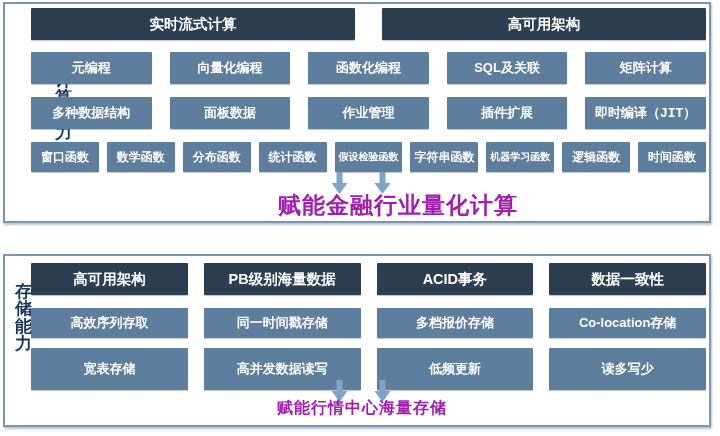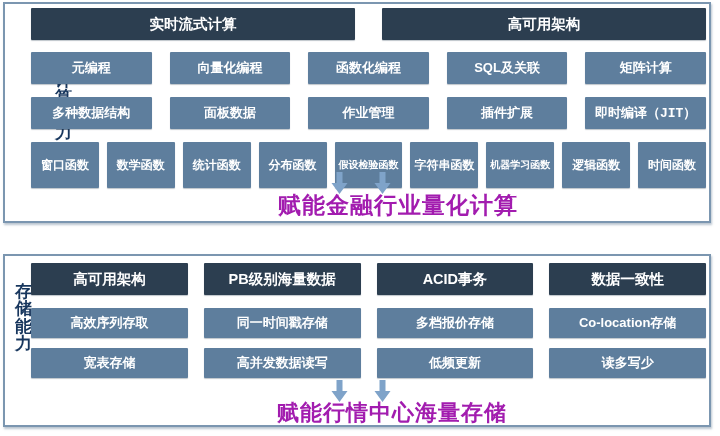--- a/index.html
+++ b/index.html
@@ -26,35 +26,35 @@
     flex:1;display:flex;align-items:center;justify-content:center;
     background:#5e7e9d;color:#ffffff;border-radius:1px;
     box-shadow:0 1px 1px rgba(40,60,80,.3);
     font-weight:600;text-align:center;white-space:nowrap;overflow:hidden;
   }
   .box.dark{background:#2c3e50;font-weight:bold;}
   
   .c-r1{top:4px;height:32px;gap:27px;font-size:14.5px;}
   .c-r2{top:48px;height:32px;gap:18px;font-size:13px;}
   .c-r3{top:93px;height:32px;gap:18px;font-size:13px;font-family:Liberation Mono, monospace;}
-  .c-r4{top:138px;height:46px;gap:8px;font-size:12px;}
+  .c-r4{top:138px;height:30px;gap:8px;font-size:12px;}
   .c-r4 .xs{font-size:10px;}
   
   .s-r1{top:7px;height:32px;gap:16px;font-size:14.5px;}
   .s-r2{top:52px;height:30px;gap:16px;font-size:13px;}
-  .s-r3{top:92px;height:30px;gap:16px;font-size:13px;}
+  .s-r3{top:92px;height:42px;gap:16px;font-size:13px;}
   .arrows{position:absolute;left:326px;display:flex;gap:26px;}
   .panel-compute .arrows{top:168px;}
   .panel-storage .arrows{top:124px;}
   .caption{
     position:absolute;font-weight:bold;color:#a21caf;white-space:nowrap;
     letter-spacing:1px;
   }
   .panel-compute .caption{left:273px;top:186px;font-size:23px;}
-  .panel-storage .caption{left:272px;top:142px;font-size:22px;}
+  .panel-storage .caption{left:272px;top:142px;font-size:16px;}
 </style>
 </head>
 <body>
 
 <div class="canvas">
 
   <section class="panel panel-compute">
     <div class="side-label">计算能力</div>
 
     <div class="row c-r1">
@@ -74,22 +74,22 @@
       <div class="box">多种数据结构</div>
       <div class="box">面板数据</div>
       <div class="box">作业管理</div>
       <div class="box">插件扩展</div>
       <div class="box">即时编译（JIT）</div>
     </div>
 
     <div class="row c-r4">
       <div class="box">窗口函数</div>
       <div class="box">数学函数</div>
+      <div class="box">分布函数</div>
       <div class="box">统计函数</div>
-      <div class="box">分布函数</div>
       <div class="box xs">假设检验函数</div>
       <div class="box">字符串函数</div>
       <div class="box xs">机器学习函数</div>
       <div class="box">逻辑函数</div>
       <div class="box">时间函数</div>
     </div>
 
     <div class="arrows">
       <span>
         <svg width="17" height="22" viewBox="0 0 17 22">

